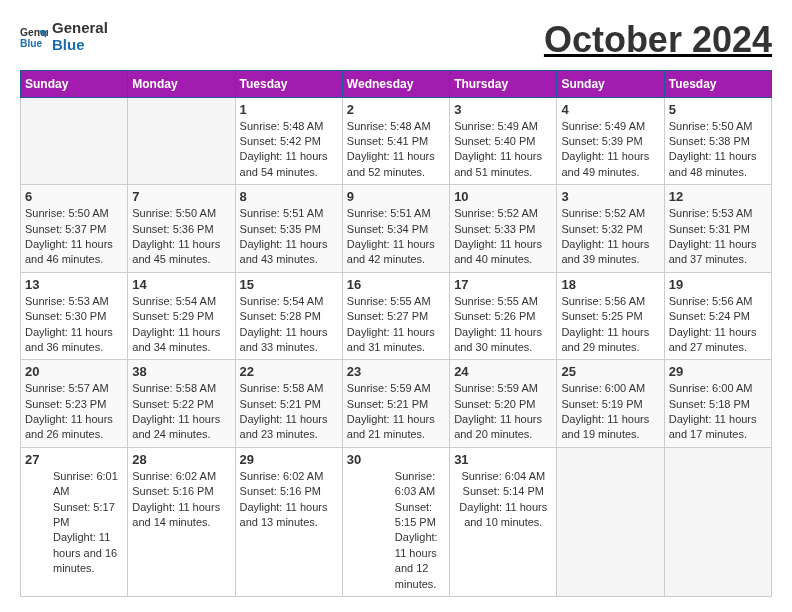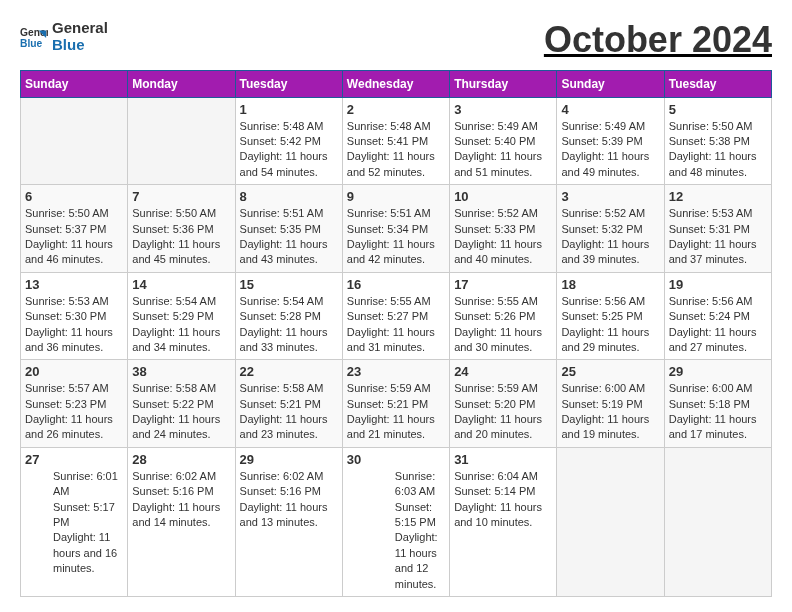--- a/index.html
+++ b/index.html
@@ -299,21 +299,21 @@
 Daylight: 11 hours and 13 minutes.</div>
         </td>
         <td>
           <div class="day-number">30</div>
           <div class="day-info" style="white-space: pre-line; margin-left: 48px;">Sunrise: 6:03 AM
 Sunset: 5:15 PM
 Daylight: 11 hours and 12 minutes.</div>
         </td>
         <td>
           <div class="day-number">31</div>
-          <div class="day-info" style="white-space: pre-line;">Sunrise: 6:04 AM
+          <div class="day-info" style="white-space: pre-line; text-align: center;">Sunrise: 6:04 AM
 Sunset: 5:14 PM
 Daylight: 11 hours and 10 minutes.</div>
         </td>
         <td class="empty-cell"></td>
         <td class="empty-cell"></td>
       </tr>
     </tbody>
 </table>
 
 </body></html>

